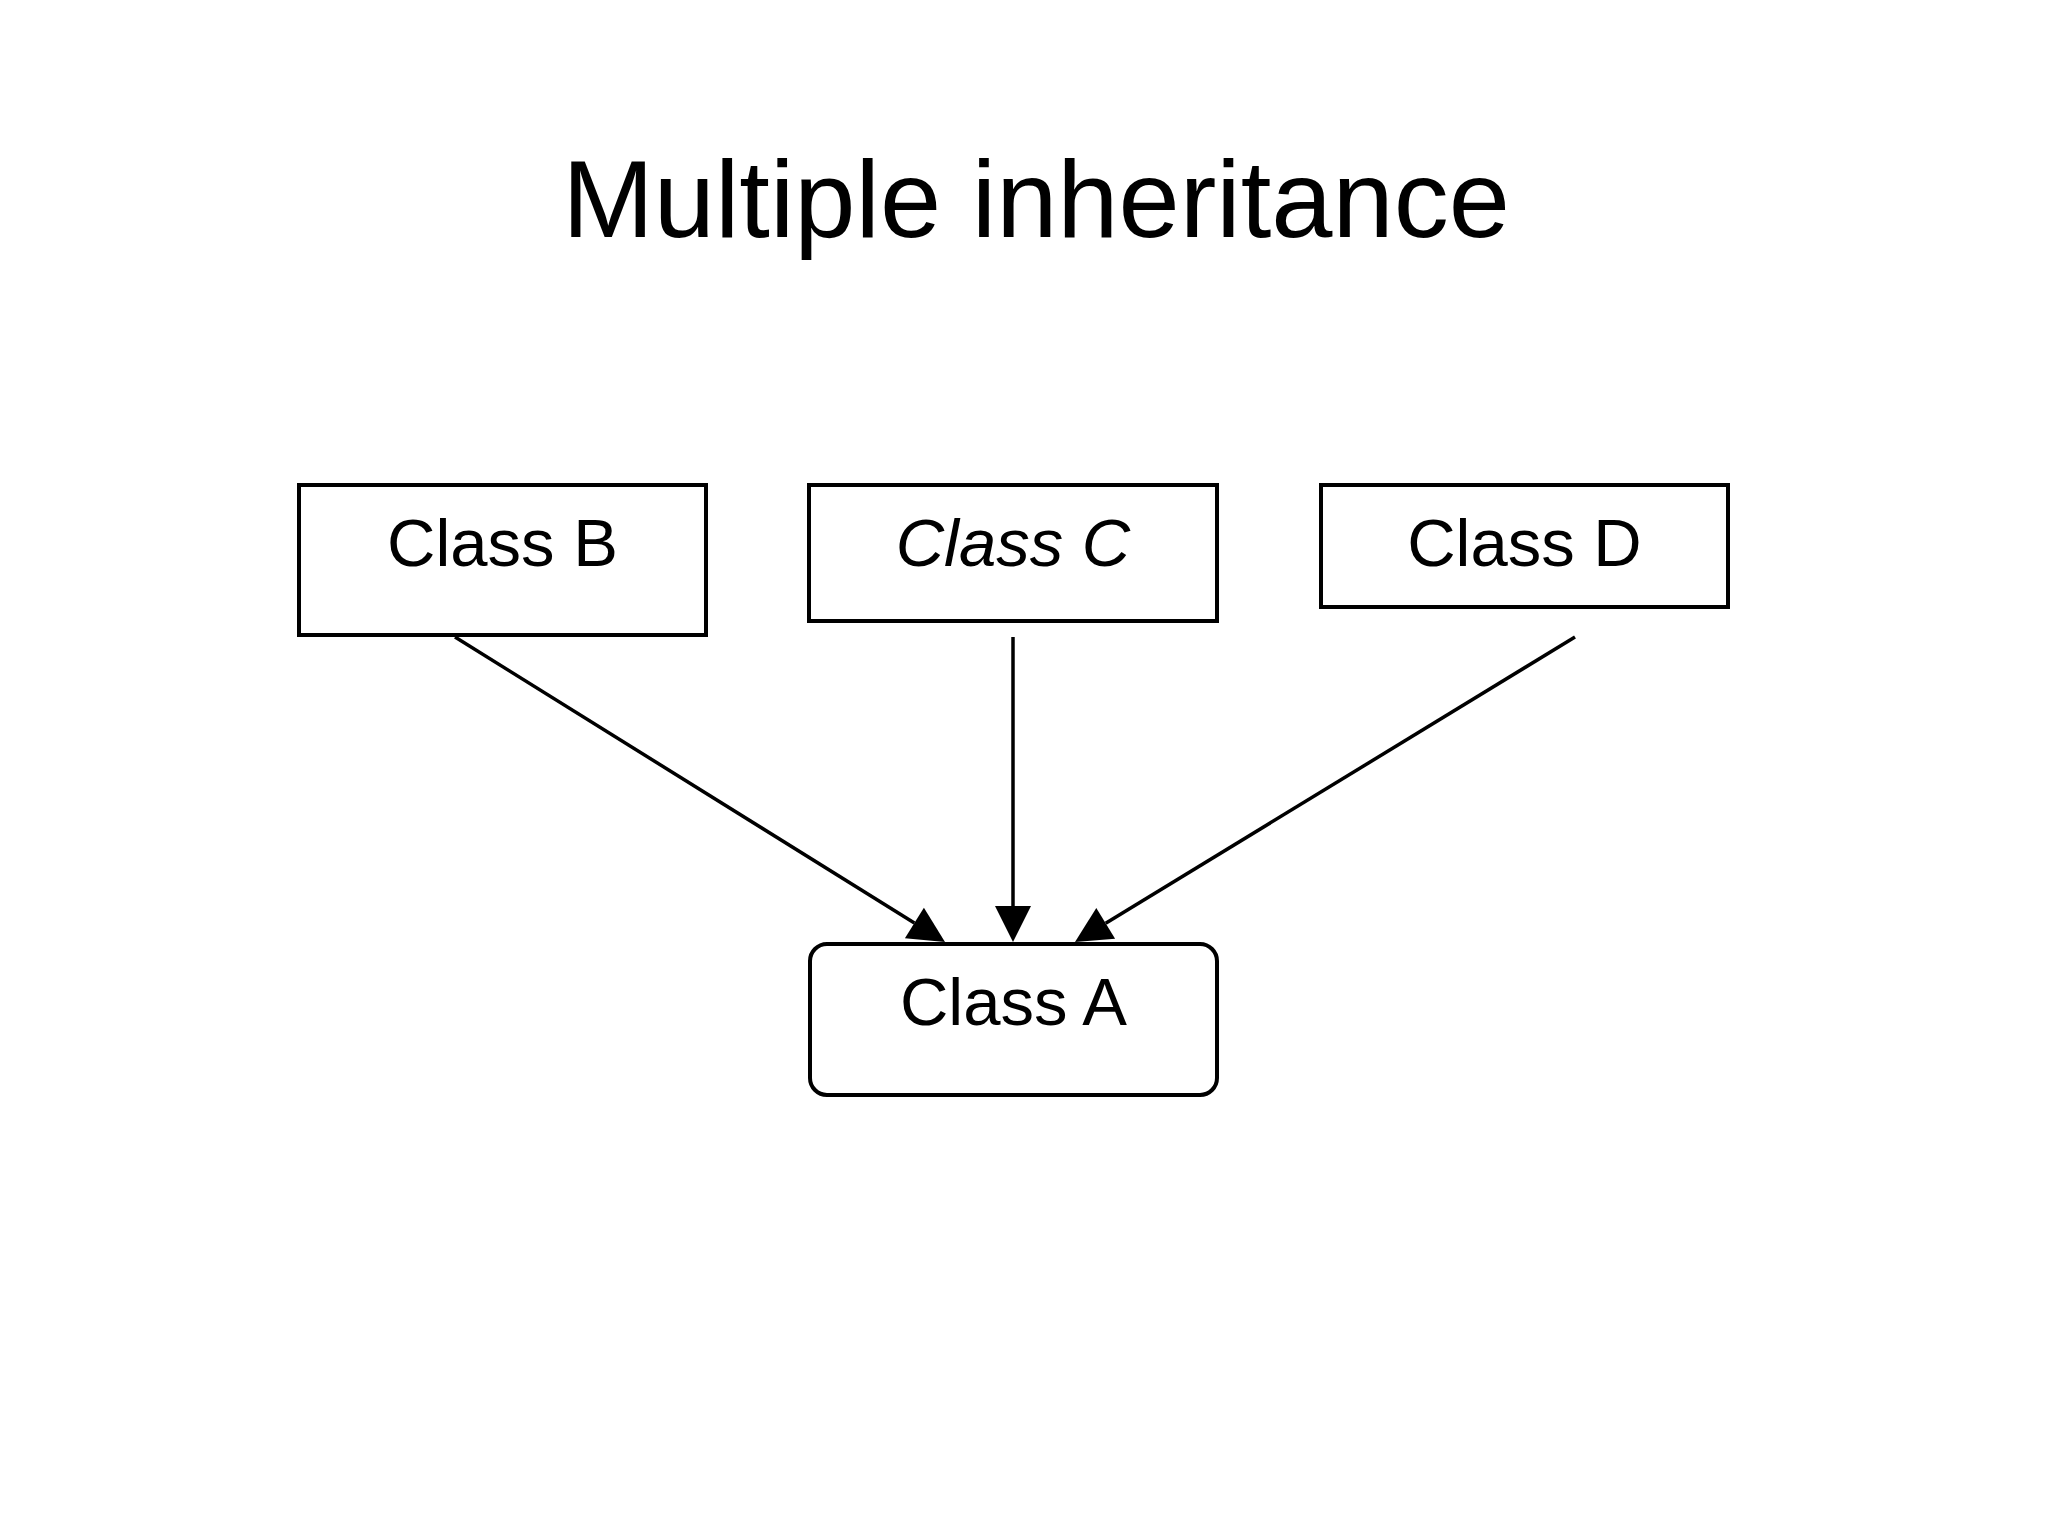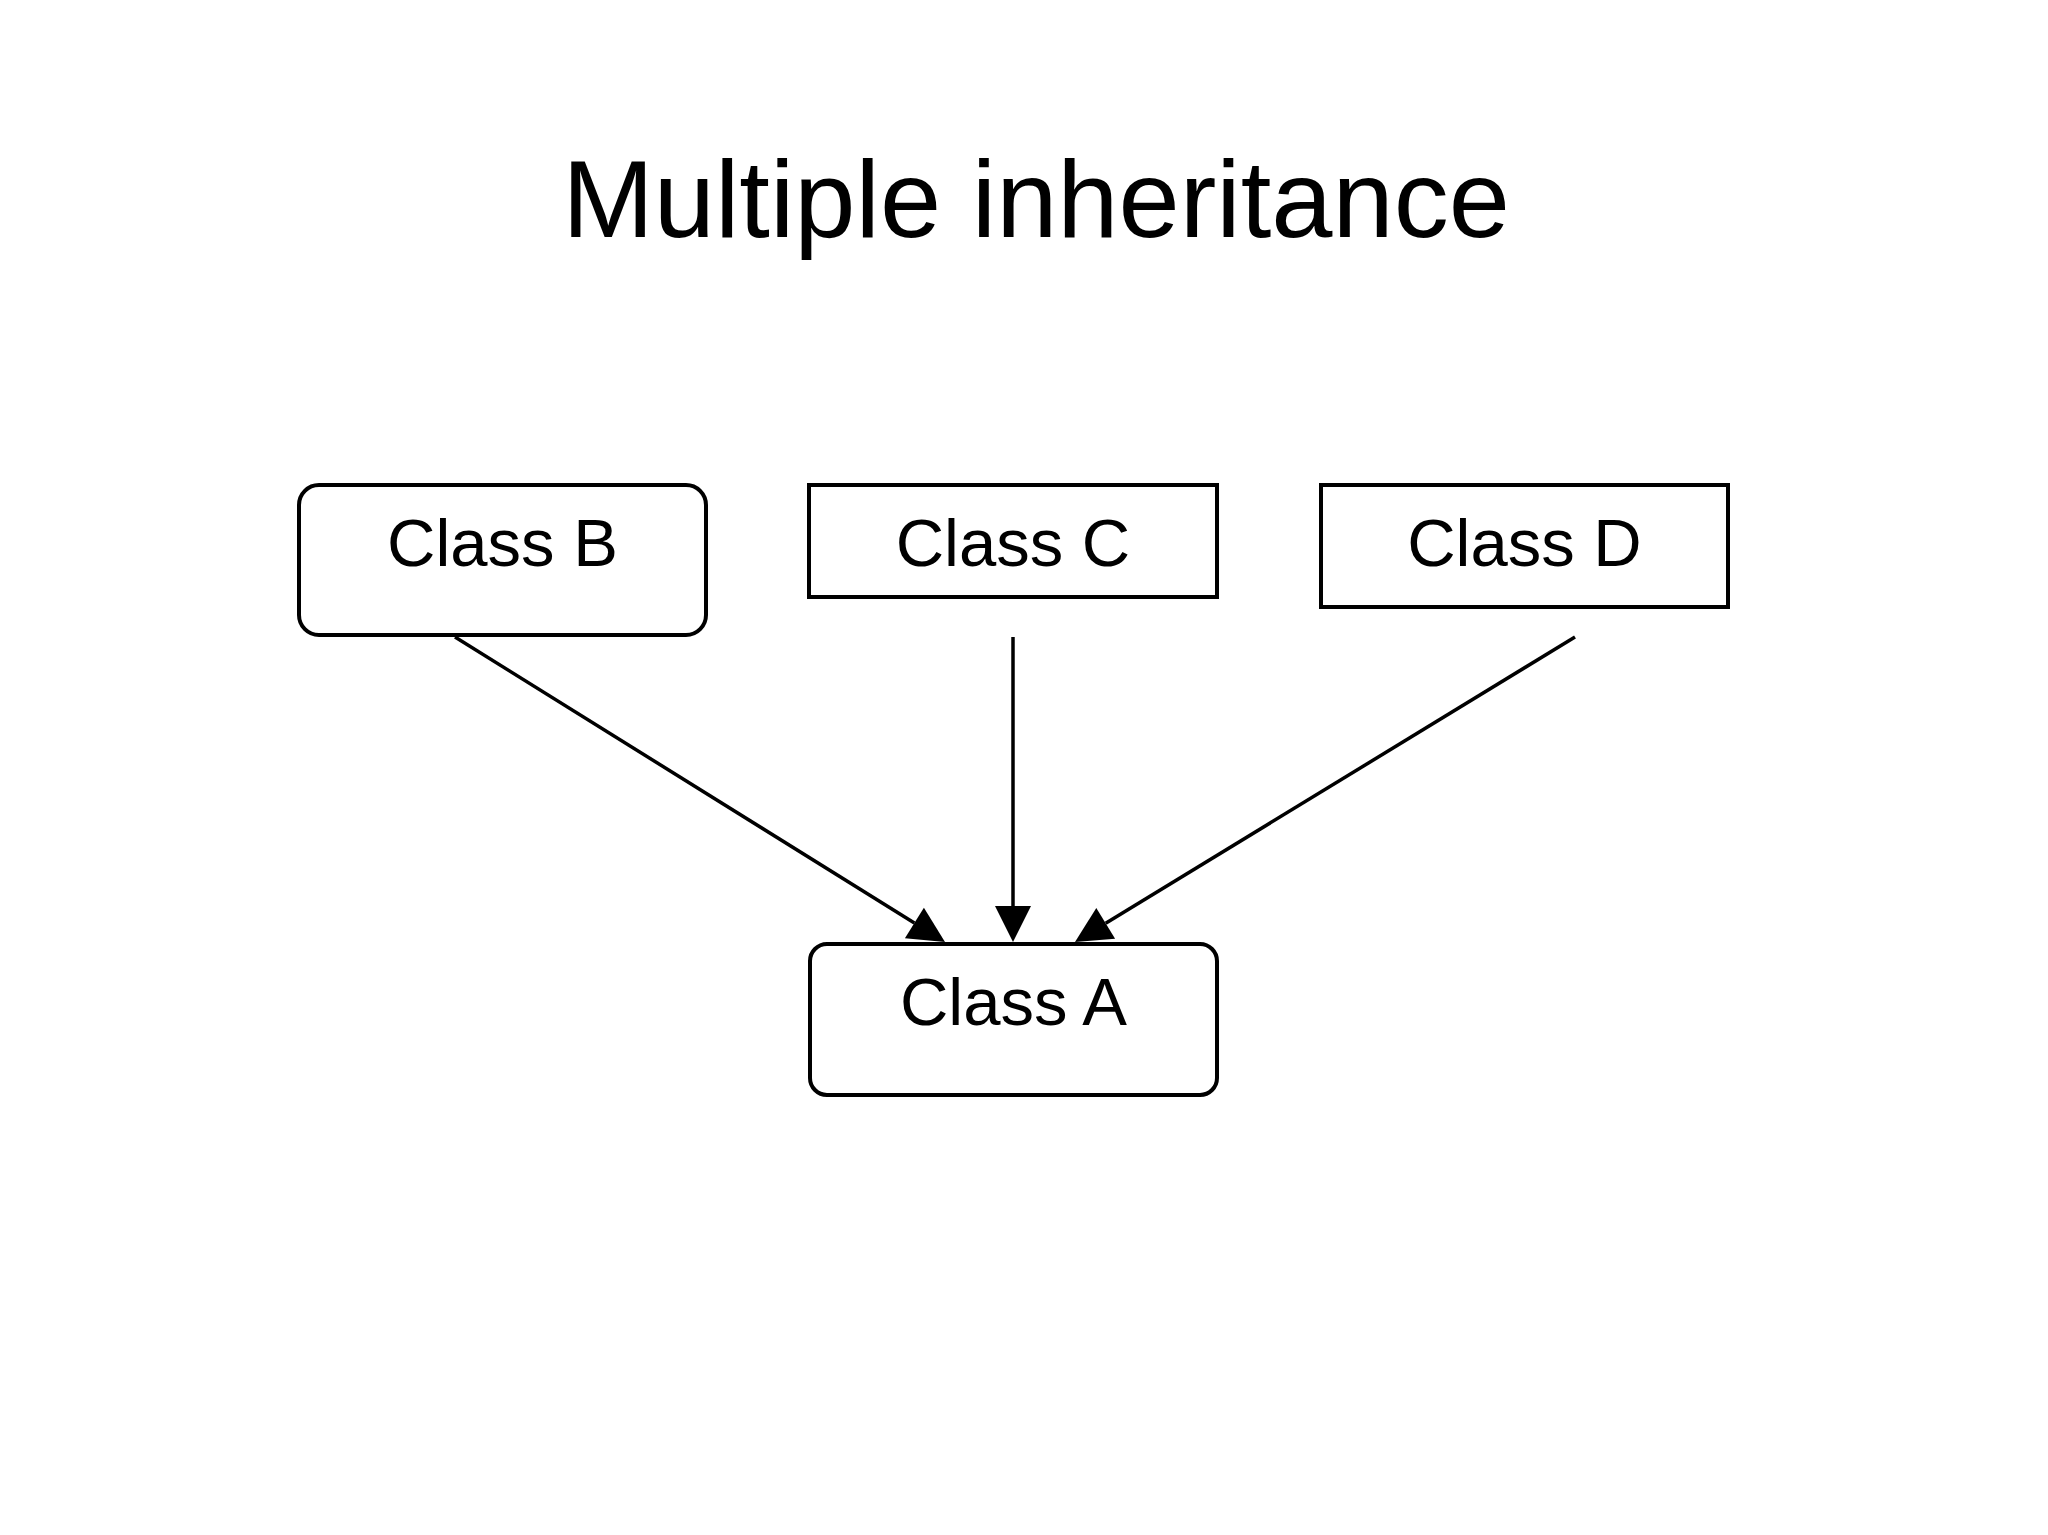--- a/index.html
+++ b/index.html
@@ -53,22 +53,22 @@
   .node-label {
     display: block;
     padding-top: 17px;
     width: 100%;
     text-align: center;
     font-size: 67px;
     font-weight: 400;
     line-height: 1.15;
     color: #000000;
   }
-  .node-class-b { left: 297px;  top: 483px; width: 411px; height: 154px; border-radius: 22px; }
-  .node-class-c { left: 807px;  top: 483px; width: 412px; height: 116px; }
+  .node-class-b { left: 297px;  top: 483px; width: 411px; height: 154px; }
+  .node-class-c { left: 807px;  top: 483px; width: 412px; height: 140px; font-style: italic; }
   .node-class-d { left: 1319px; top: 483px; width: 411px; height: 126px; }
   .node-class-a { left: 808px;  top: 942px; width: 411px; height: 155px; border-radius: 19px; }
 </style>
 </head>
 <body>
 
 <div class="slide">
 
   <h1 class="slide-title">Multiple inheritance</h1>
 

